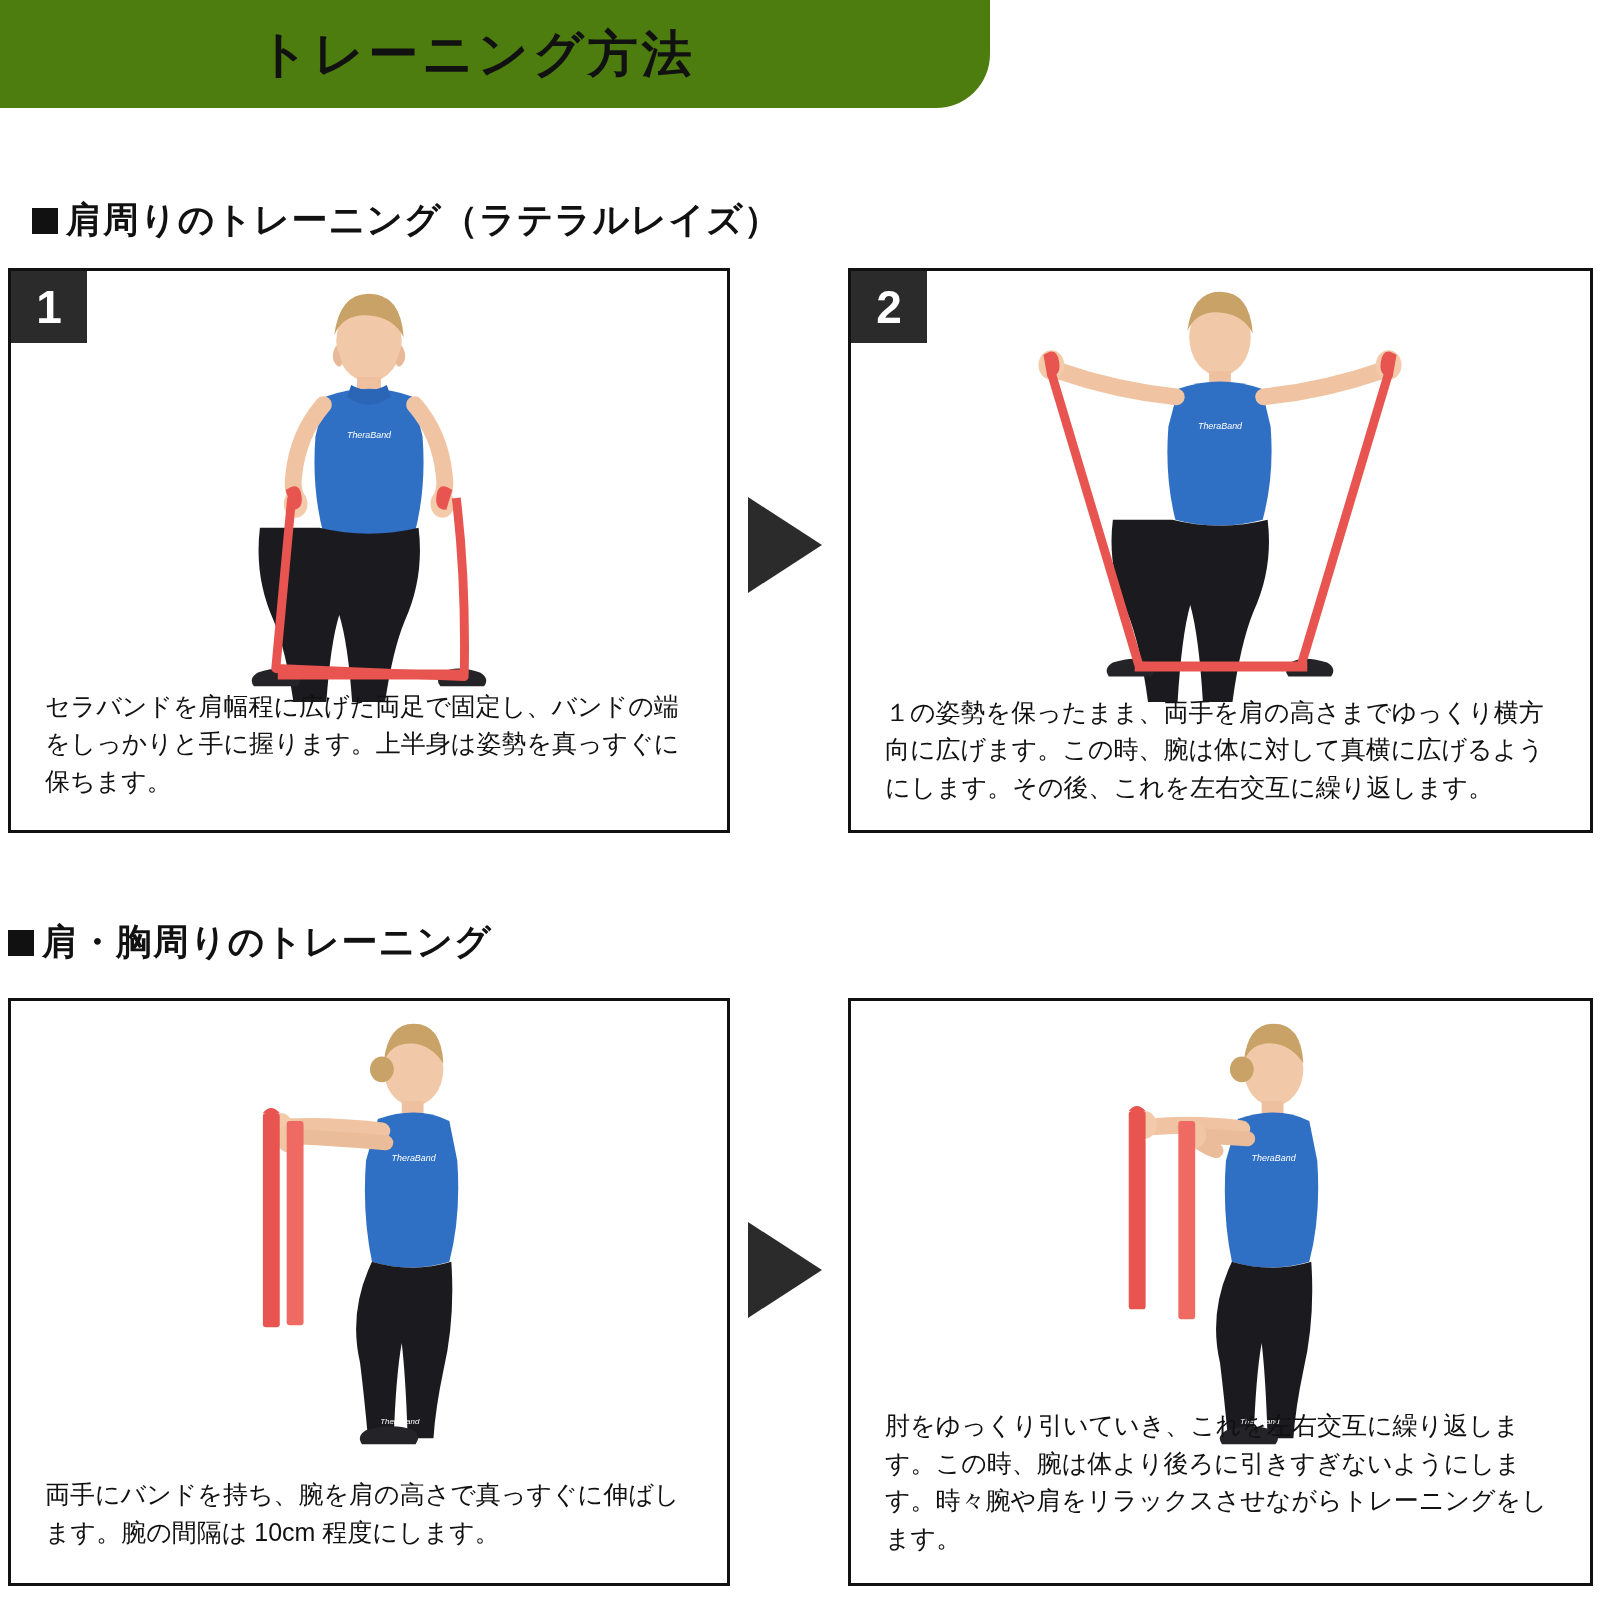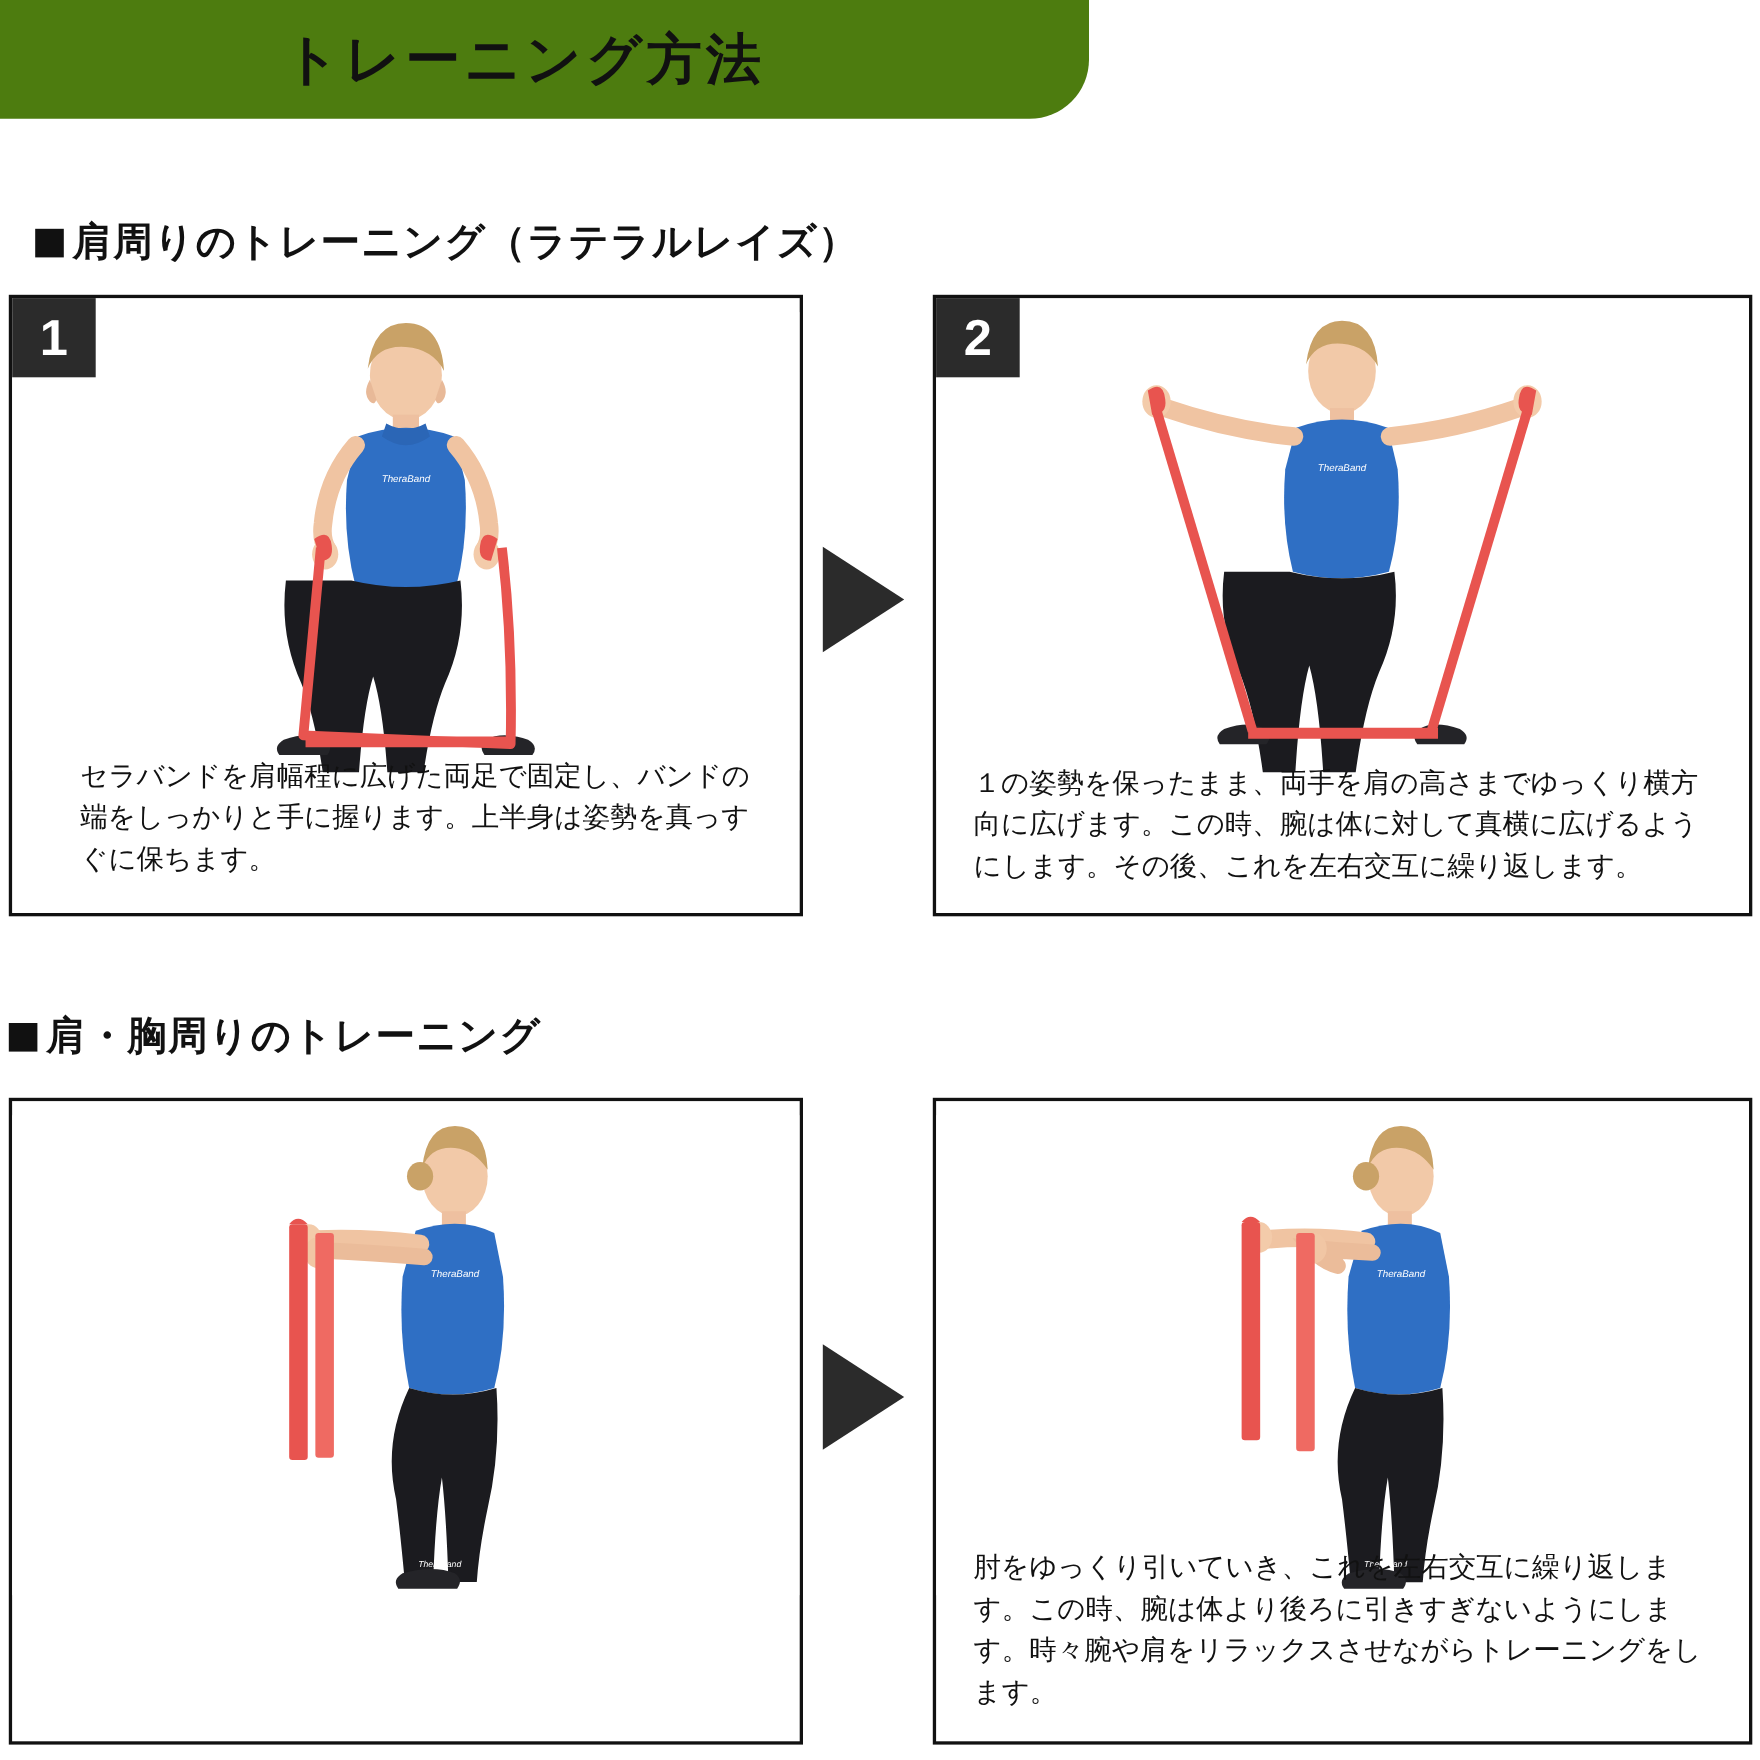--- a/index.html
+++ b/index.html
@@ -91,21 +91,21 @@
   #panel-2a .photo, #panel-2b .photo { height: 440px; }
 
   .caption {
     position: absolute;
     left: 0; right: 0; bottom: 0;
     padding: 0 28px 16px 34px;
     font-size: 25px;
     line-height: 1.5;
     color: #111;
   }
-  #panel-1a .caption { bottom: 14px; margin-left: 28px; }
+  #panel-1a .caption { bottom: 14px; }
   #panel-1b .caption { bottom: 8px; }
   #panel-2a .caption { bottom: 16px; }
   #panel-2b .caption { bottom: 10px; }
 
   .caption p { margin: 0; }
 
   
   .arrow {
     position: absolute;
     width: 0; height: 0;
@@ -239,20 +239,23 @@
           <path d="M-36,238 q40,12 80,0 q4,58 -8,110 q-8,38 -10,68 l-26,0 q-2,-62 -6,-96 q-6,34 -8,96 l-26,0 q-4,-44 -8,-76 q-12,-52 12,-102z" fill="#1b1b1f"></path>
           <path d="M-42,408 q28,-8 48,0 q8,6 2,14 l-54,0 q-6,-8 4,-14z" fill="#242428"></path>
           <text x="-8" y="402" font-size="8" fill="#ffffff" text-anchor="middle" font-family="sans-serif">TheraBand</text>
 
           <rect x="-146" y="88" width="17" height="216" rx="3" fill="#e8544f"></rect>
           <rect x="-122" y="96" width="17" height="206" rx="3" fill="#ef6a62"></rect>
           <path d="M-146,88 q8,-10 17,0" fill="#e8544f"></path>
         </g>
       </svg>
     </div>
+    <div class="caption">
+      <p>両手にバンドを持ち、腕を肩の高さで真っすぐに伸ばします。腕の間隔は 10cm 程度にします。</p>
+    </div>
   </div>
 
   <div class="arrow" id="arrow-2"></div>
 
   <div class="panel" id="panel-2b">
     <div class="photo">
       <svg class="fig" viewBox="0 0 745 440" preserveAspectRatio="xMidYMid meet" aria-hidden="true">
         <rect x="0" y="0" width="745" height="440" fill="#ffffff"></rect>
         <g transform="translate(420,12)">
 

